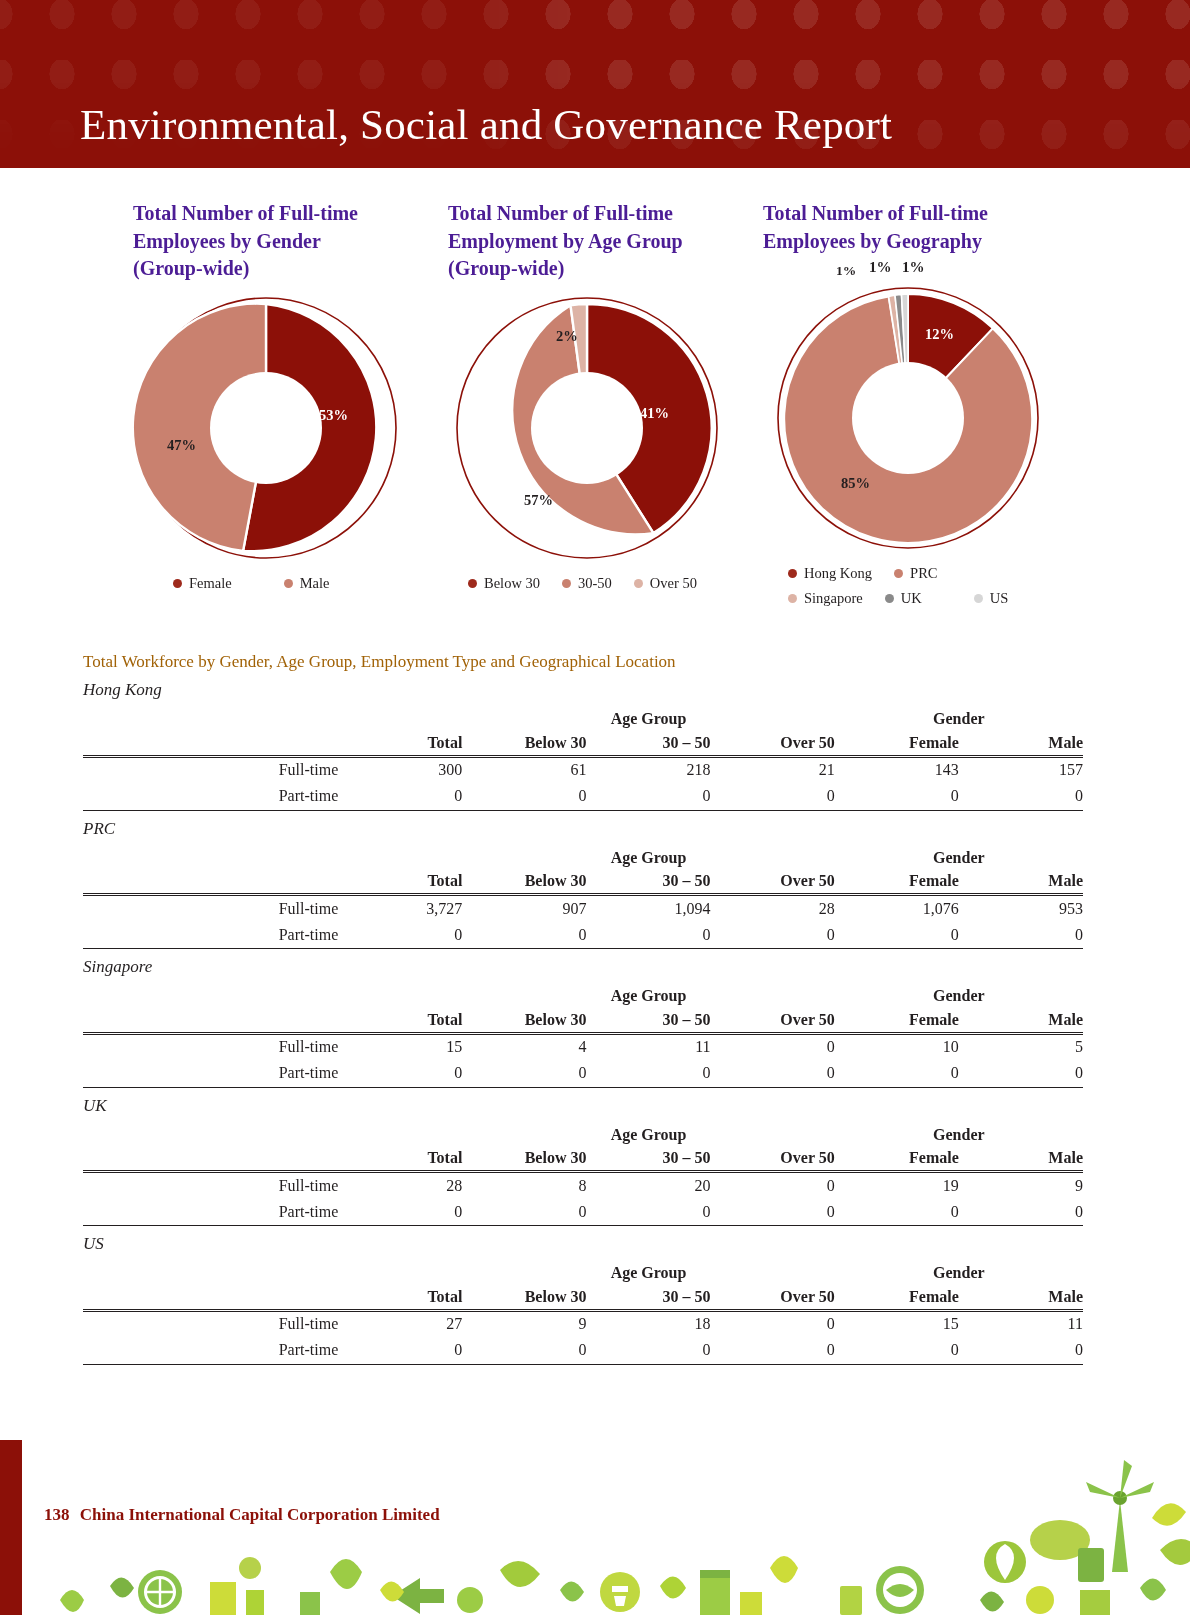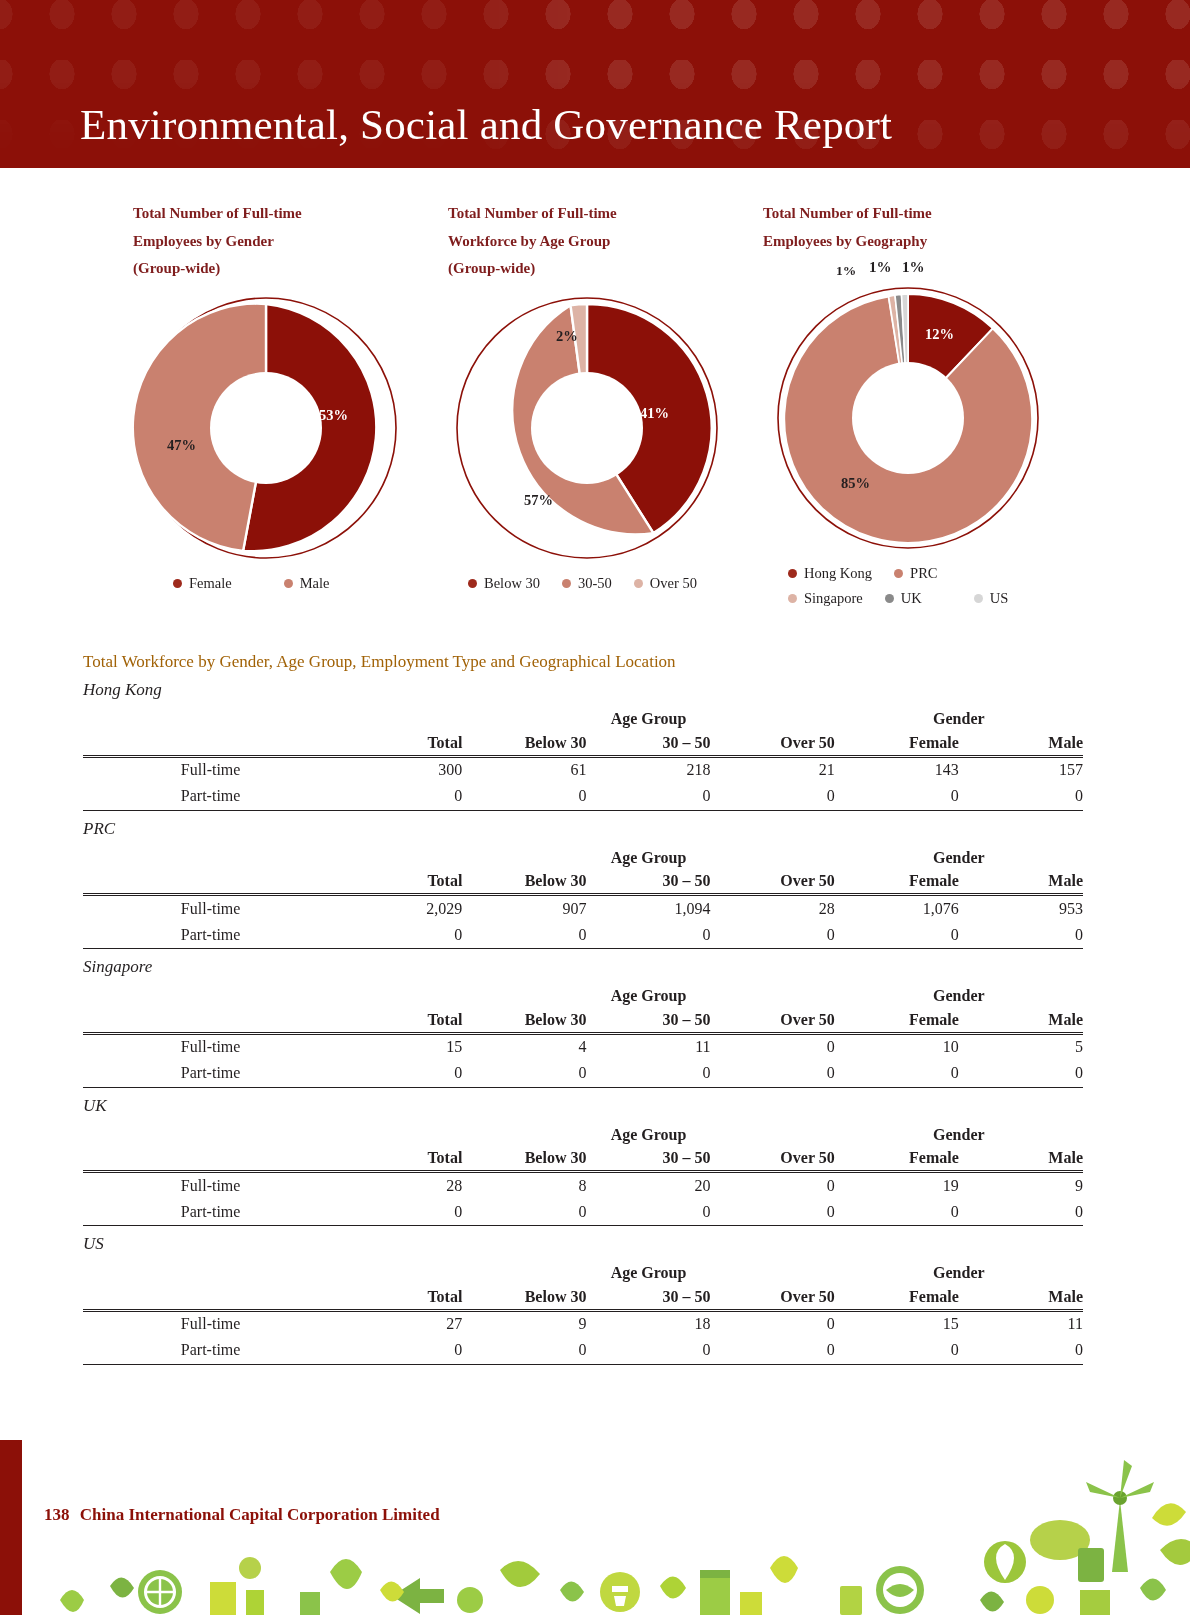--- a/index.html
+++ b/index.html
@@ -52,22 +52,22 @@
     position: absolute;
     left: 0; top: 200px;
     width: 1190px;
   }
   .chart-block { position: absolute; top: 0; }
   .chart-block.c1 { left: 133px; width: 290px; }
   .chart-block.c2 { left: 448px; width: 290px; }
   .chart-block.c3 { left: 763px; width: 290px; }
 
   .chart-title {
-    color: #7f1d1d;
-    font-size: 15px;
+    color: #4c1d95;
+    font-size: 20px;
     font-weight: bold;
     line-height: 27.5px;
     margin: 0;
   }
   .chart-title span { display: block; }
 
   .donut-wrap {
     position: relative;
     width: 266px; height: 266px;
     margin-top: 12px;
@@ -163,21 +163,21 @@
     vertical-align: bottom;
     padding-bottom: 3px;
   }
   table.wf th.sub.first-col { text-align: left; }
   table.wf tr.head-rule > * {
     border-bottom: 1px solid #231f20;
   }
   table.wf tr.double-top > * {
     border-top: 3px double #231f20;
   }
-  table.wf td.lbl { text-align: center; height: 27px; }
+  table.wf td.lbl { text-align: right; height: 27px; }
   table.wf td.num { text-align: right; height: 27px; }
   table.wf tr.last-row > * { border-bottom: 1px solid #231f20; }
   .col-lbl { width: 255px; }
   .col-n { width: 124px; }
 
   
   .footer-band {
     position: absolute;
     left: 0; bottom: 0;
     width: 1190px; height: 175px;
@@ -238,21 +238,21 @@
       <div class="legend-item">
         <span class="legend-dot" style="background:#c9816f;"></span>
         <span>Male</span>
       </div>
     </div>
   </div>
 
   <div class="chart-block c2">
     <div class="chart-title">
       <span>Total Number of Full-time</span>
-      <span>Workforce by Age Group</span>
+      <span>Employment by Age Group</span>
       <span>(Group-wide)</span>
     </div>
     <div class="donut-wrap c2">
       <svg class="donut-svg" viewBox="0 0 266 266">
         <circle cx="133" cy="133" r="130" fill="none" stroke="#8c1008" stroke-width="1.6"></circle>
 
         <path d="M 133 9 A 124 124 0 0 1 199.4 238.1 L 133 133 Z" fill="#8c1008" stroke="#ffffff" stroke-width="2.4"></path>
 
         <path d="M 199.4 238.1 A 124 124 0 0 1 116.5 10.2 L 133 133 Z" fill="#c9816f" stroke="#ffffff" stroke-width="2.4"></path>
 
@@ -409,21 +409,21 @@
               <th class="sub">Below 30</th>
               <th class="sub">30 – 50</th>
               <th class="sub">Over 50</th>
               <th class="sub">Female</th>
               <th class="sub">Male</th>
             </tr>
           </thead>
           <tbody>
             <tr class="double-top">
               <td class="lbl">Full-time</td>
-              <td class="num">2,029</td>
+              <td class="num">3,727</td>
               <td class="num">907</td>
               <td class="num">1,094</td>
               <td class="num">28</td>
               <td class="num">1,076</td>
               <td class="num">953</td>
             </tr>
             <tr class=" last-row">
               <td class="lbl">Part-time</td>
               <td class="num">0</td>
               <td class="num">0</td>

